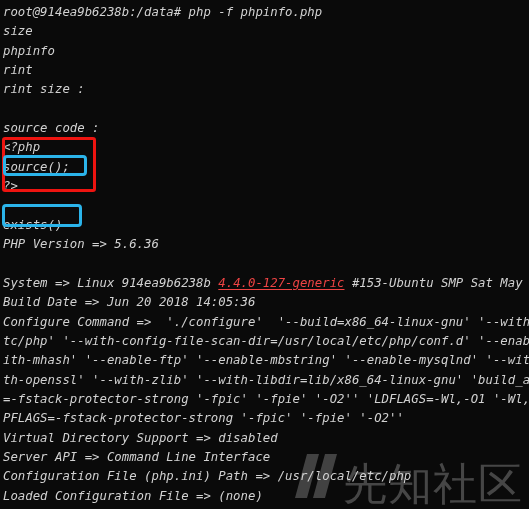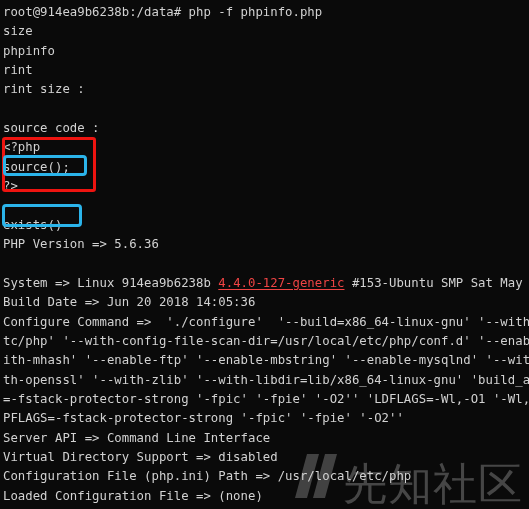--- a/index.html
+++ b/index.html
@@ -23,20 +23,21 @@
 
   .line {
     font-size: 12.3px;
     line-height: 19.35px;
     height: 19.35px;
     color: #d2d2d2;
     white-space: pre;
     letter-spacing: 0.02px;
     position: relative;
     z-index: 2;
+    font-style: italic;
   }
 
   .line.blank {
     color: transparent;
   }
 
   .kernel-link {
     color: #ef4444;
     text-decoration: underline;
     text-underline-offset: 2px;
@@ -133,22 +134,22 @@
 
   <div class="line"><span>System =&gt; Linux 914ea9b6238b </span><span class="kernel-link">4.4.0-127-generic</span><span> #153-Ubuntu SMP Sat May 19 10</span></div>
 
   <div class="line">Build Date =&gt; Jun 20 2018 14:05:36</div>
   <div class="line">Configure Command =&gt;  './configure'  '--build=x86_64-linux-gnu' '--with-con</div>
   <div class="line">tc/php' '--with-config-file-scan-dir=/usr/local/etc/php/conf.d' '--enable-op</div>
   <div class="line">ith-mhash' '--enable-ftp' '--enable-mbstring' '--enable-mysqlnd' '--with-cur</div>
   <div class="line">th-openssl' '--with-zlib' '--with-libdir=lib/x86_64-linux-gnu' 'build_alias=</div>
   <div class="line">=-fstack-protector-strong '-fpic' '-fpie' '-O2'' 'LDFLAGS=-Wl,-O1 '-Wl,--has</div>
   <div class="line">PFLAGS=-fstack-protector-strong '-fpic' '-fpie' '-O2''</div>
+  <div class="line">Virtual Directory Support =&gt; disabled</div>
   <div class="line">Server API =&gt; Command Line Interface</div>
-  <div class="line">Virtual Directory Support =&gt; disabled</div>
   <div class="line">Configuration File (php.ini) Path =&gt; /usr/local/etc/php</div>
   <div class="line">Loaded Configuration File =&gt; (none)</div>
 
   <div id="box-source-block" class="annot annot-red"></div>
   <div id="box-phpinfo-call" class="annot annot-cyan"></div>
   <div id="box-phpinfo-output" class="annot annot-cyan"></div>
 
 </div>
 
 </body></html>

